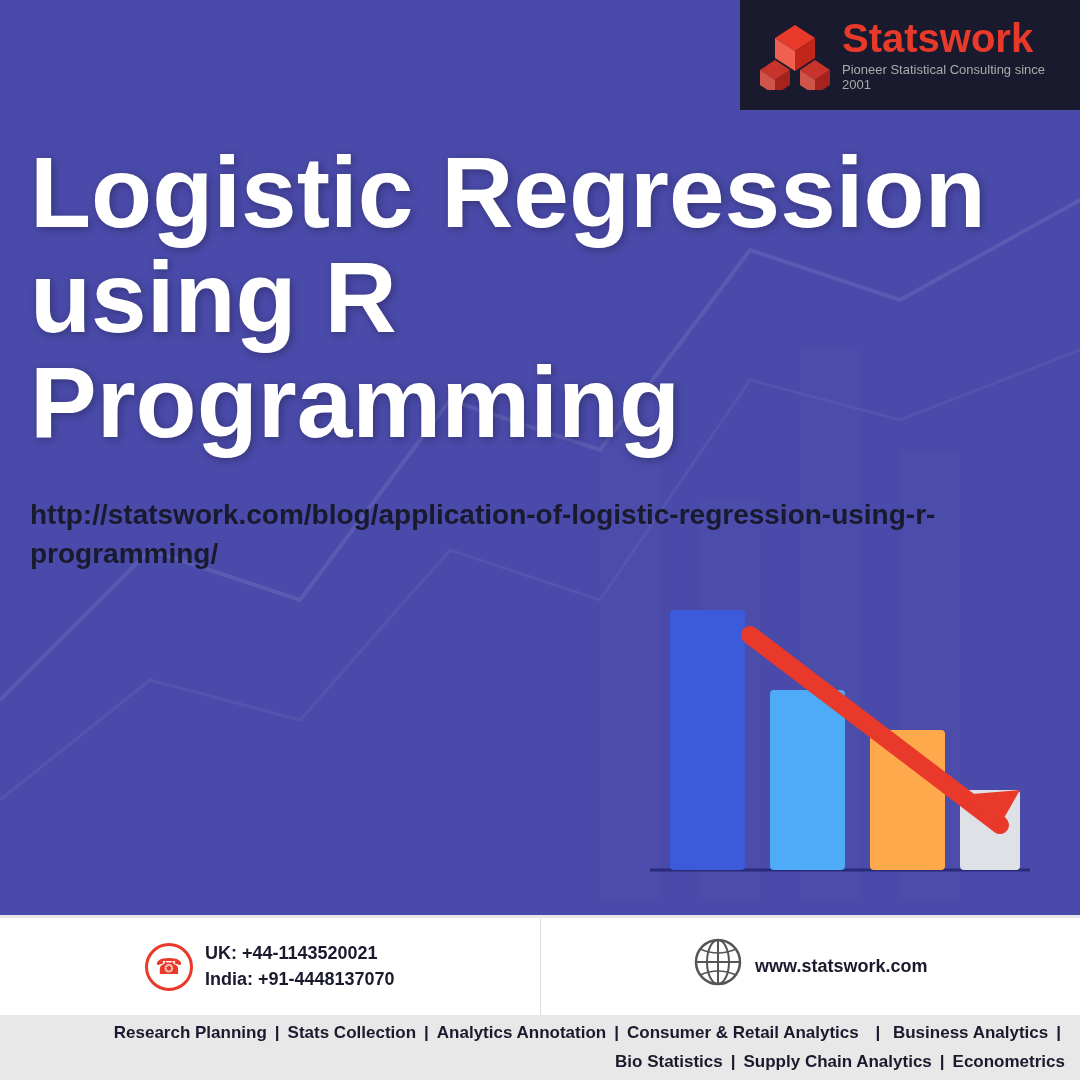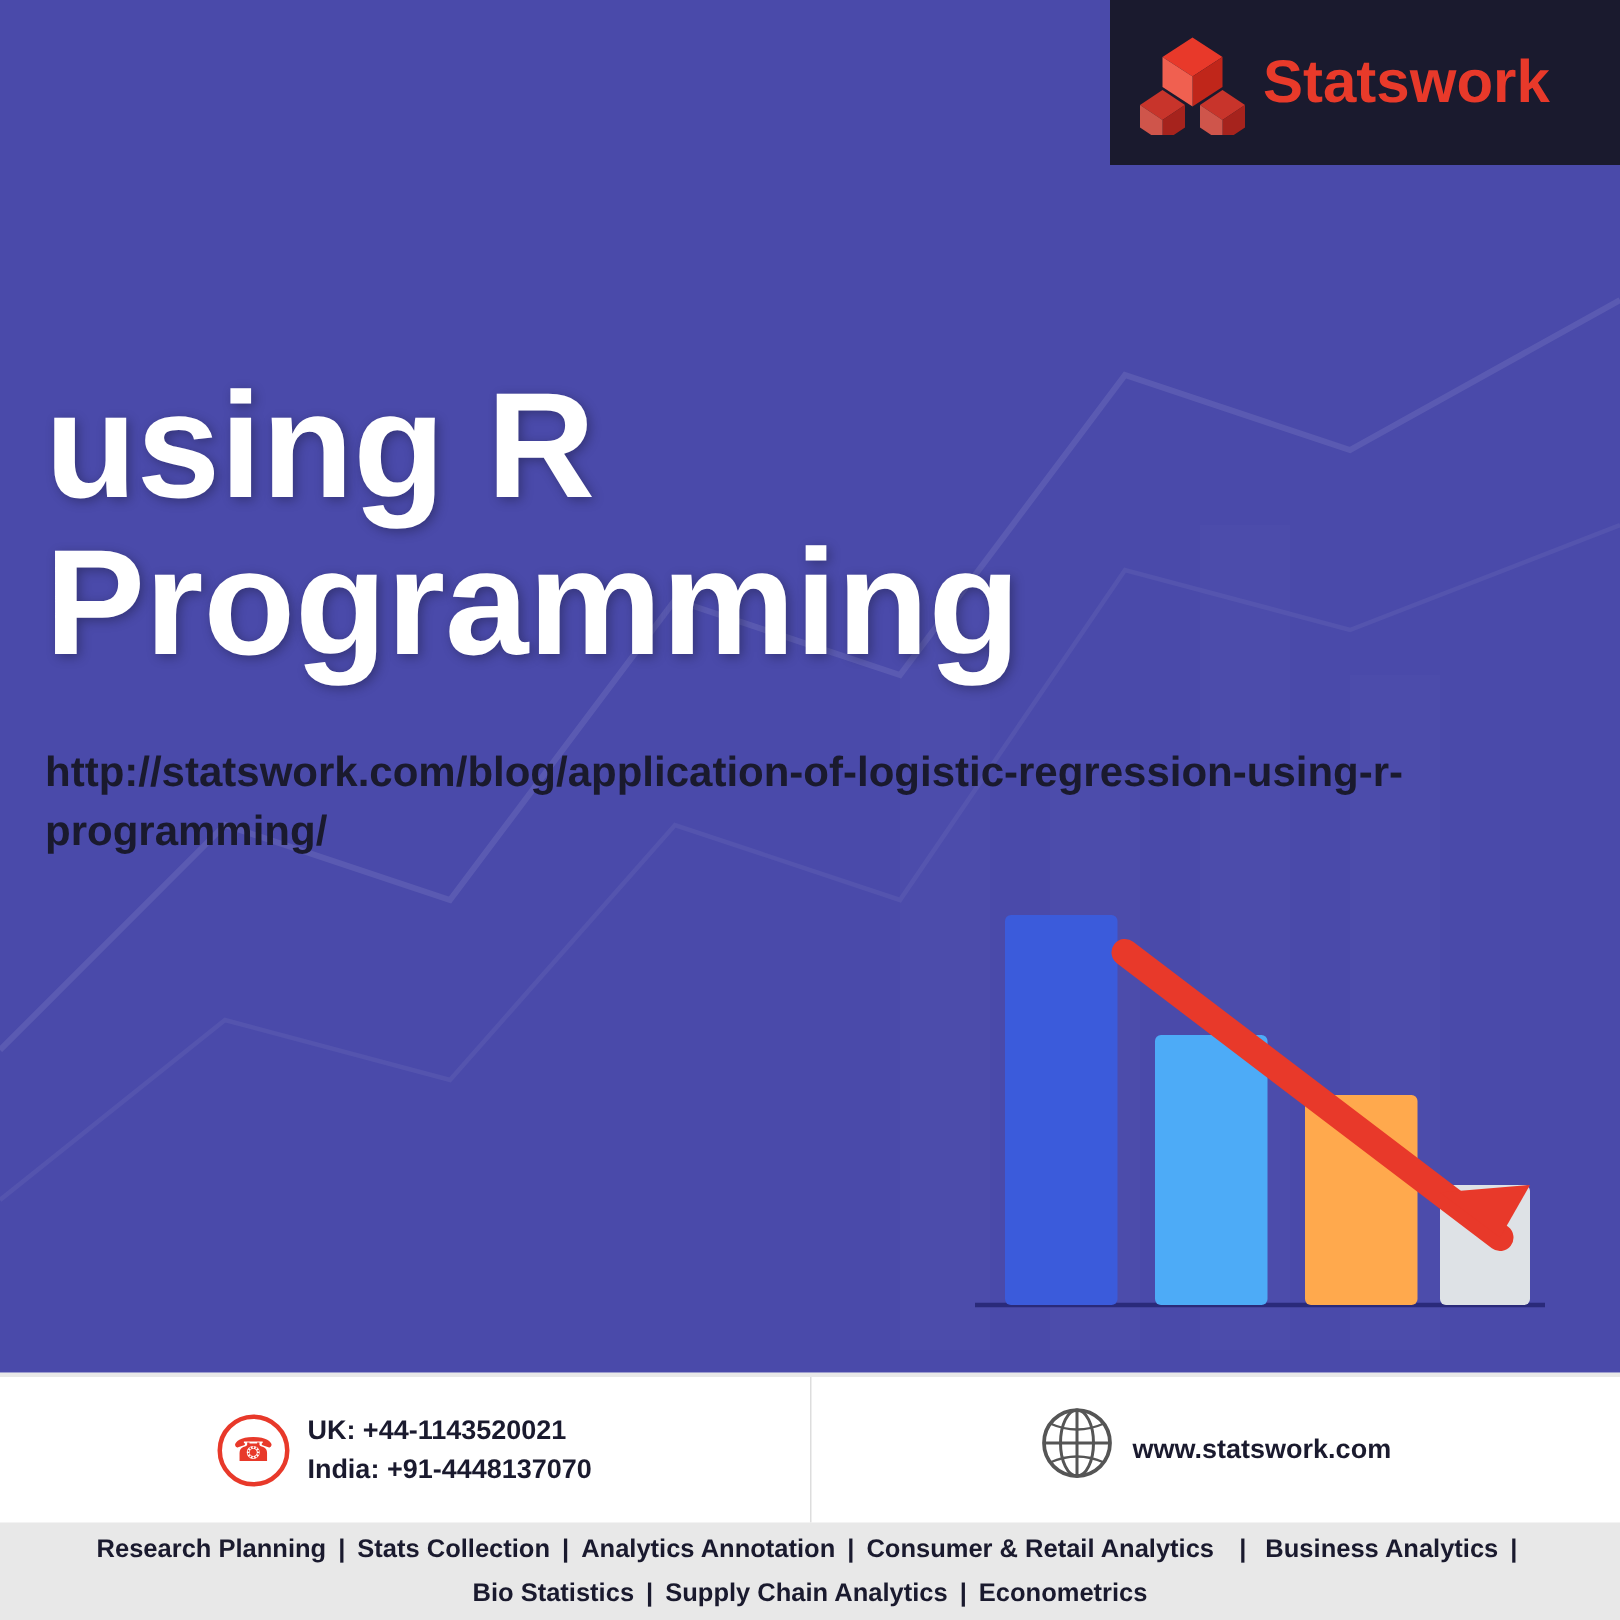--- a/index.html
+++ b/index.html
@@ -148,21 +148,21 @@
       color: #1a1a2e;
       line-height: 1.4;
     }
 
     
     .tags-bar {
       background: #e8e8e8;
       min-height: 65px;
       display: flex;
       align-items: center;
-      justify-content: center;
+      justify-content: flex-end;
       flex-wrap: wrap;
       padding: 6px 15px;
       gap: 4px;
     }
 
     .tag-item {
       font-size: 17px;
       font-weight: bold;
       color: #1a1a2e;
       white-space: nowrap;
@@ -235,27 +235,28 @@
         <polygon points="15,60 0,50 0,65 15,75" fill="#f06050" opacity="0.85"></polygon>
 
         <polygon points="55,40 70,50 55,60 40,50" fill="#e8392a" opacity="0.85"></polygon>
         <polygon points="55,60 70,50 70,65 55,75" fill="#c0261a" opacity="0.85"></polygon>
         <polygon points="55,60 40,50 40,65 55,75" fill="#f06050" opacity="0.85"></polygon>
       </svg>
       <div class="logo-text-block">
         <div class="logo-name">
           <span>Stats</span><span style="color:#e8392a">work</span>
         </div>
+        <div class="logo-tagline">Pioneer Statistical Consulting since 2001</div>
       </div>
     </div>
 
     <div class="main-heading">
       <h1>
         <br>
-        <br>
+        <span>Logistic Regression</span><br>
         <span>using R Programming</span>
       </h1>
     </div>
 
     <div class="url-text">
       <p>http://statswork.com/blog/application-of-logistic-regression-using-r-programming/</p>
     </div>
 
     <div class="chart-graphic">
       <svg viewBox="0 0 420 320" xmlns="http://www.w3.org/2000/svg">

